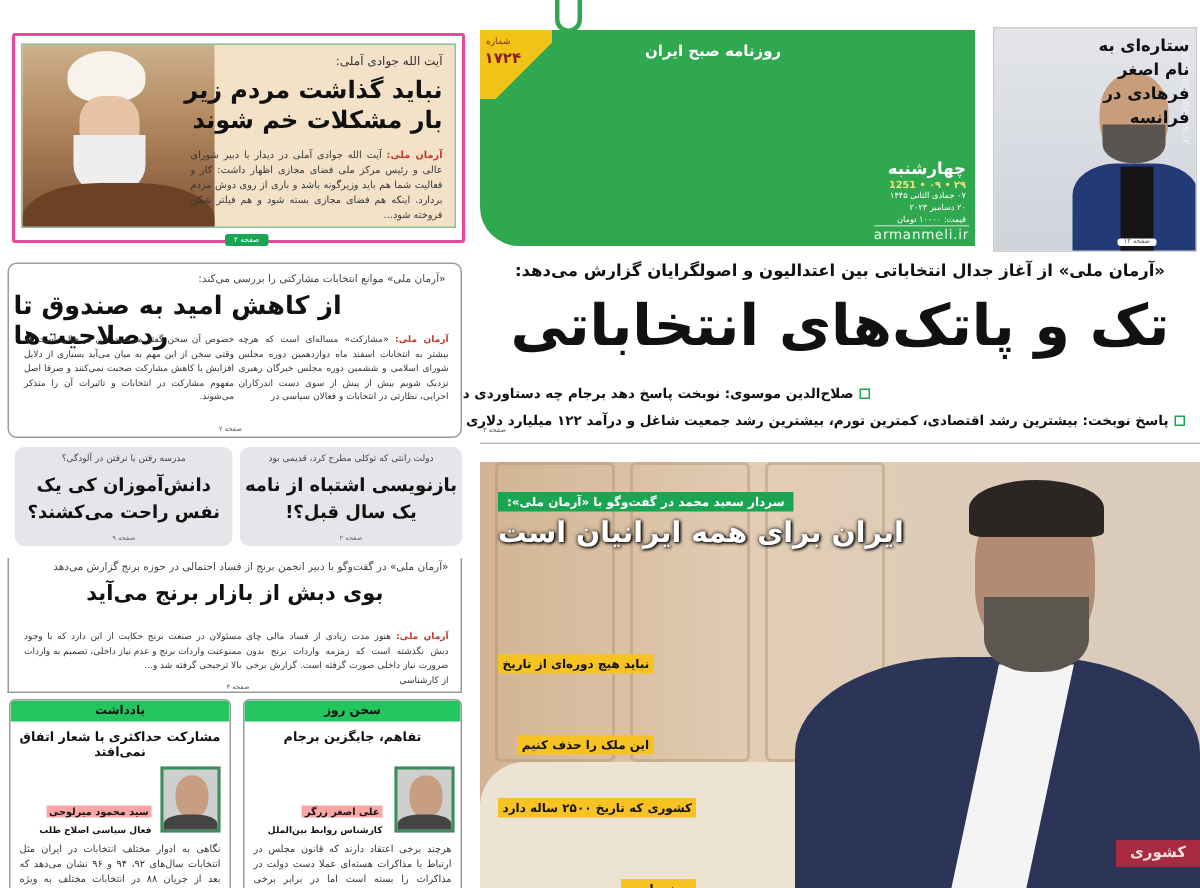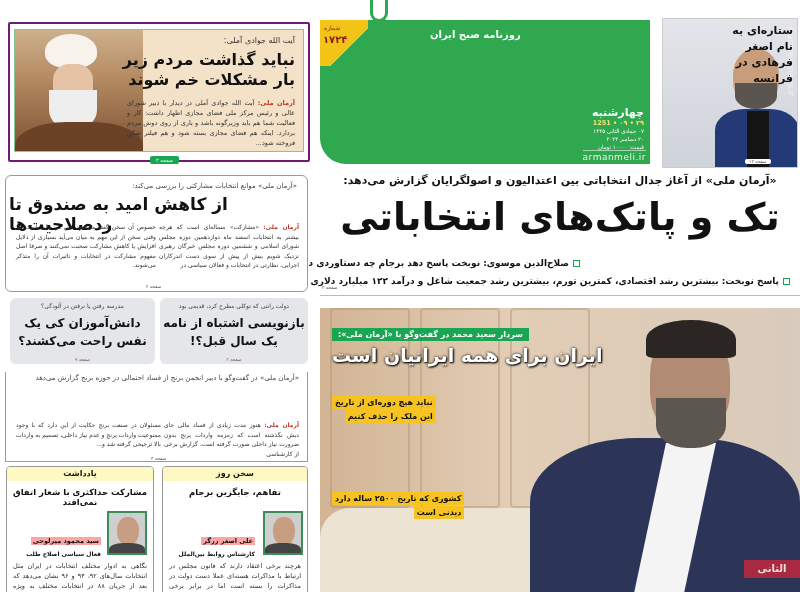--- a/index.html
+++ b/index.html
@@ -2,21 +2,21 @@
 <html><head>
   <meta charset="utf-8">
   <style>
     * { box-sizing: border-box; margin: 0; padding: 0; }
     html, body { width: 800px; height: 592px; overflow: hidden; background: #ffffff; }
     body { font-family: "DejaVu Sans", sans-serif; color: #111; position: relative; direction: rtl; }
 
     .abs { position: absolute; }
 
     
-    #feat-box { left: 8px; top: 22px; width: 302px; height: 140px; border: 2px solid #701a75; border-radius: 2px; background: #fff; }
+    #feat-box { left: 8px; top: 22px; width: 302px; height: 140px; border: 2px solid #ec4899; border-radius: 2px; background: #fff; }
     #feat-inner { position: absolute; left: 4px; top: 5px; right: 4px; bottom: 8px; background: #f3e2c8; border: 1px solid #86c596; overflow: hidden; }
     #feat-photo { position: absolute; left: 0; top: 0; width: 128px; height: 100%;
       background: linear-gradient(180deg, #cdb08c 0%, #b48a62 40%, #7c5234 100%); }
     #feat-photo .turban { position:absolute; left:30px; top:4px; width:52px; height:34px; background:#f7f3ec; border-radius:50% 50% 40% 40%; }
     #feat-photo .face { position:absolute; left:38px; top:34px; width:40px; height:40px; background:#e7c3a6; border-radius:40%; }
     #feat-photo .beard { position:absolute; left:34px; top:60px; width:48px; height:40px; background:#eee; border-radius:0 0 50% 50%; }
     #feat-photo .robe { position:absolute; left:0; top:92px; width:128px; height:60px; background:#6b4226; border-radius:40% 40% 0 0; }
     #feat-kicker { position:absolute; right:8px; top:6px; font-size:8px; color:#333; }
     #feat-title { position:absolute; right:8px; top:20px; font-size:16px; font-weight:bold; line-height:20px; text-align:right; width:180px; }
     #feat-body { position:absolute; right:8px; top:68px; width:168px; font-size:6.5px; line-height:10px; color:#333; text-align:justify; }
@@ -65,21 +65,21 @@
     #interview .panel { position:absolute; top:0; width:80px; height:200px; border:2px solid rgba(170,140,110,0.4); border-radius:4px; }
     #interview .sofa { position:absolute; left:0; top:200px; width:300px; height:90px; background:#ece3d3; border-radius:30px 30px 0 0; }
     #man-head { position:absolute; left:330px; top:18px; width:80px; height:110px; background:#b18b73; border-radius:45% 45% 40% 40%; }
     #man-hair { position:absolute; left:326px; top:12px; width:90px; height:38px; background:#2b2623; border-radius:50% 50% 10% 10%; }
     #man-beard { position:absolute; left:336px; top:90px; width:70px; height:50px; background:#5c5650; border-radius:0 0 45% 45%; }
     #man-jacket { position:absolute; left:210px; top:130px; width:270px; height:160px; background:#2c3558; border-radius:40% 40% 0 0; }
     #man-shirt { position:absolute; left:330px; top:135px; width:50px; height:150px; background:#f4f4f4; transform:skewX(-12deg); }
     #int-kicker { position:absolute; left:12px; top:20px; background:#1aa553; color:#fff; font-size:8px; font-weight:bold; padding:2px 6px; }
     #int-title { position:absolute; left:12px; top:36px; font-size:19px; font-weight:bold; color:#fff; text-shadow: 0 0 3px #000, 1px 1px 2px #000; }
     .int-quote { position:absolute; left:12px; font-size:8px; font-weight:bold; line-height:13px; text-align:right; }
-    .int-quote span { background:#f6c323; padding:0 3px; display:inline-block; margin-bottom:1px; }
+    .int-quote span { background:#f6c323; padding:0 3px; display:inline-block; margin-bottom:1px;margin-top:40px; }
     #int-q1 { top: 88px; }
     #int-q2 { top: 128px; }
     #int-q3 { top: 184px; }
     #jamaran { position:absolute; right:0; bottom:14px; width:56px; height:18px; background:rgba(200,40,60,0.8); color:#f5dede; font-size:10px; font-weight:bold; text-align:center; line-height:18px; }
 
     
     .card { position:absolute; border:1.5px solid #9a9a9a; border-radius:6px; background:#fff; }
     #story-a { left: 5px; top: 175px; width: 303px; height: 117px; }
     #sa-kicker { position:absolute; right:10px; top:6px; font-size:7px; color:#444;margin-left:42px; }
     #sa-title { position:absolute; right:8px; top:18px; width:290px; text-align:left; font-size:17px; font-weight:bold; }
@@ -99,21 +99,21 @@
     #story-d { left: 5px; top: 372px; width: 303px; height: 90px; }
     #sd-kicker { position:absolute; right:8px; top:2px; font-size:7px; color:#444; }
     #sd-title { position:absolute; right:0; left:0; top:16px; text-align:center; font-size:14px; font-weight:bold; }
     #sd-col1 { right:8px; top:48px; width:135px; }
     #sd-col2 { left:10px; top:48px; width:145px; }
     #sd-page { position:absolute; left:145px; bottom:0; font-size:4.5px; color:#555; }
 
     .op-card { position:absolute; top: 466px; height: 130px; border:1px solid #999; border-radius:4px 4px 0 0; background:#fff; overflow:hidden; }
     #op-left { left: 6px; width: 148px; }
     #op-right { left: 162px; width: 146px; }
-    .op-header { position:absolute; top:0; left:0; right:0; height:14px; background:#fef9c3; text-align:center; font-size:8px; font-weight:bold; line-height:14px; }
+    .op-header { position:absolute; top:0; left:0; right:0; height:14px; background:#22c55e; text-align:center; font-size:8px; font-weight:bold; line-height:14px; }
     .op-title { position:absolute; top:20px; left:0; right:0; text-align:center; font-size:8.5px; font-weight:bold; }
     .op-photo { position:absolute; top:44px; width:40px; height:44px; border:2px solid #3b8e5a; background:#cfcfcf; overflow:hidden; }
     .op-photo .h { position:absolute; left:8px; top:4px; width:22px; height:28px; border-radius:45%; background:#c79e82; }
     .op-photo .b { position:absolute; left:0; top:30px; width:36px; height:16px; background:#444; border-radius:40% 40% 0 0; }
     #op-left .op-photo { left:100px; }
     #op-right .op-photo { left:100px; }
     .op-name { position:absolute; top:70px; right:52px; font-size:6.5px; font-weight:bold; background:#fca5a5; padding:0 2px; }
     .op-role { position:absolute; top:83px; right:52px; font-size:6px; font-weight:bold; }
     .op-body { position:absolute; top:94px; right:6px; left:6px; font-size:6.5px; line-height:10px; color:#333; text-align:justify; }
   </style>
@@ -188,21 +188,21 @@
   <div id="man-hair"></div>
   <div id="man-beard"></div>
   <div id="int-kicker">سردار سعید محمد در گفت‌وگو با «آرمان ملی»:</div>
   <div id="int-title">ایران برای همه ایرانیان است</div>
   <div id="int-q1" class="int-quote">
     <span>نباید هیچ دوره‌ای از تاریخ</span><br><span>این ملک را حذف کنیم</span>
   </div>
   <div id="int-q3" class="int-quote">
     <span>کشوری که تاریخ ۲۵۰۰ ساله دارد</span><br><span>دیدنی است</span>
   </div>
-  <div id="jamaran">الثانی</div>
+  <div id="jamaran">کشوری</div>
 </div>
 
 <div id="story-a" class="card">
   <div id="sa-kicker">«آرمان ملی» موانع انتخابات مشارکتی را بررسی می‌کند:</div>
   <div id="sa-title">از کاهش امید به صندوق تا ردصلاحیت‌ها</div>
   <div id="sa-col1" class="col-text">
     <span class="lead">آرمان ملی:</span>
     <span>«مشارکت» مساله‌ای است که هرچه بیشتر به انتخابات اسفند ماه دوازدهمین دوره مجلس شورای اسلامی و ششمین دوره مجلس خبرگان رهبری نزدیک شویم بیش از پیش از سوی دست اندرکاران اجرایی، نظارتی در انتخابات و فعالان سیاسی در</span>
   </div>
   <div id="sa-col2" class="col-text">خصوص آن سخن گفته می‌شود. این در حالی است که وقتی سخن از این مهم به میان می‌آید بسیاری از دلایل افزایش یا کاهش مشارکت صحبت نمی‌کنند و صرفا اصل مفهوم مشارکت در انتخابات و تاثیرات آن را متذکر می‌شوند.</div>
@@ -215,20 +215,21 @@
   <div class="gc-page">صفحه ۲</div>
 </div>
 <div id="story-c" class="gray-card">
   <div class="gc-kicker">مدرسه رفتن یا نرفتن در آلودگی؟</div>
   <div class="gc-title">دانش‌آموزان کی یک نفس راحت می‌کشند؟</div>
   <div class="gc-page">صفحه ۹</div>
 </div>
 
 <div id="story-d" class="card" style="border-radius:0; border-width:0 1.5px 1.5px 1.5px;">
   <div id="sd-kicker">«آرمان ملی» در گفت‌وگو با دبیر انجمن برنج از فساد احتمالی در حوزه برنج گزارش می‌دهد</div>
+  <div id="sd-title">بوی دبش از بازار برنج می‌آید</div>
   <div id="sd-col1" class="col-text">
     <span class="lead">آرمان ملی:</span>
     <span>هنوز مدت زیادی از فساد مالی چای دبش نگذشته است که زمزمه واردات برنج بدون ضرورت نیاز داخلی صورت گرفته است. گزارش برخی از کارشناسی</span>
   </div>
   <div id="sd-col2" class="col-text">مسئولان در صنعت برنج حکایت از این دارد که با وجود ممنوعیت واردات برنج و عدم نیاز داخلی، تصمیم به واردات بالا ترجیحی گرفته شد و...</div>
   <div id="sd-page">صفحه ۴</div>
 </div>
 
 <div id="op-right" class="op-card">
   <div class="op-header">سخن روز</div>

